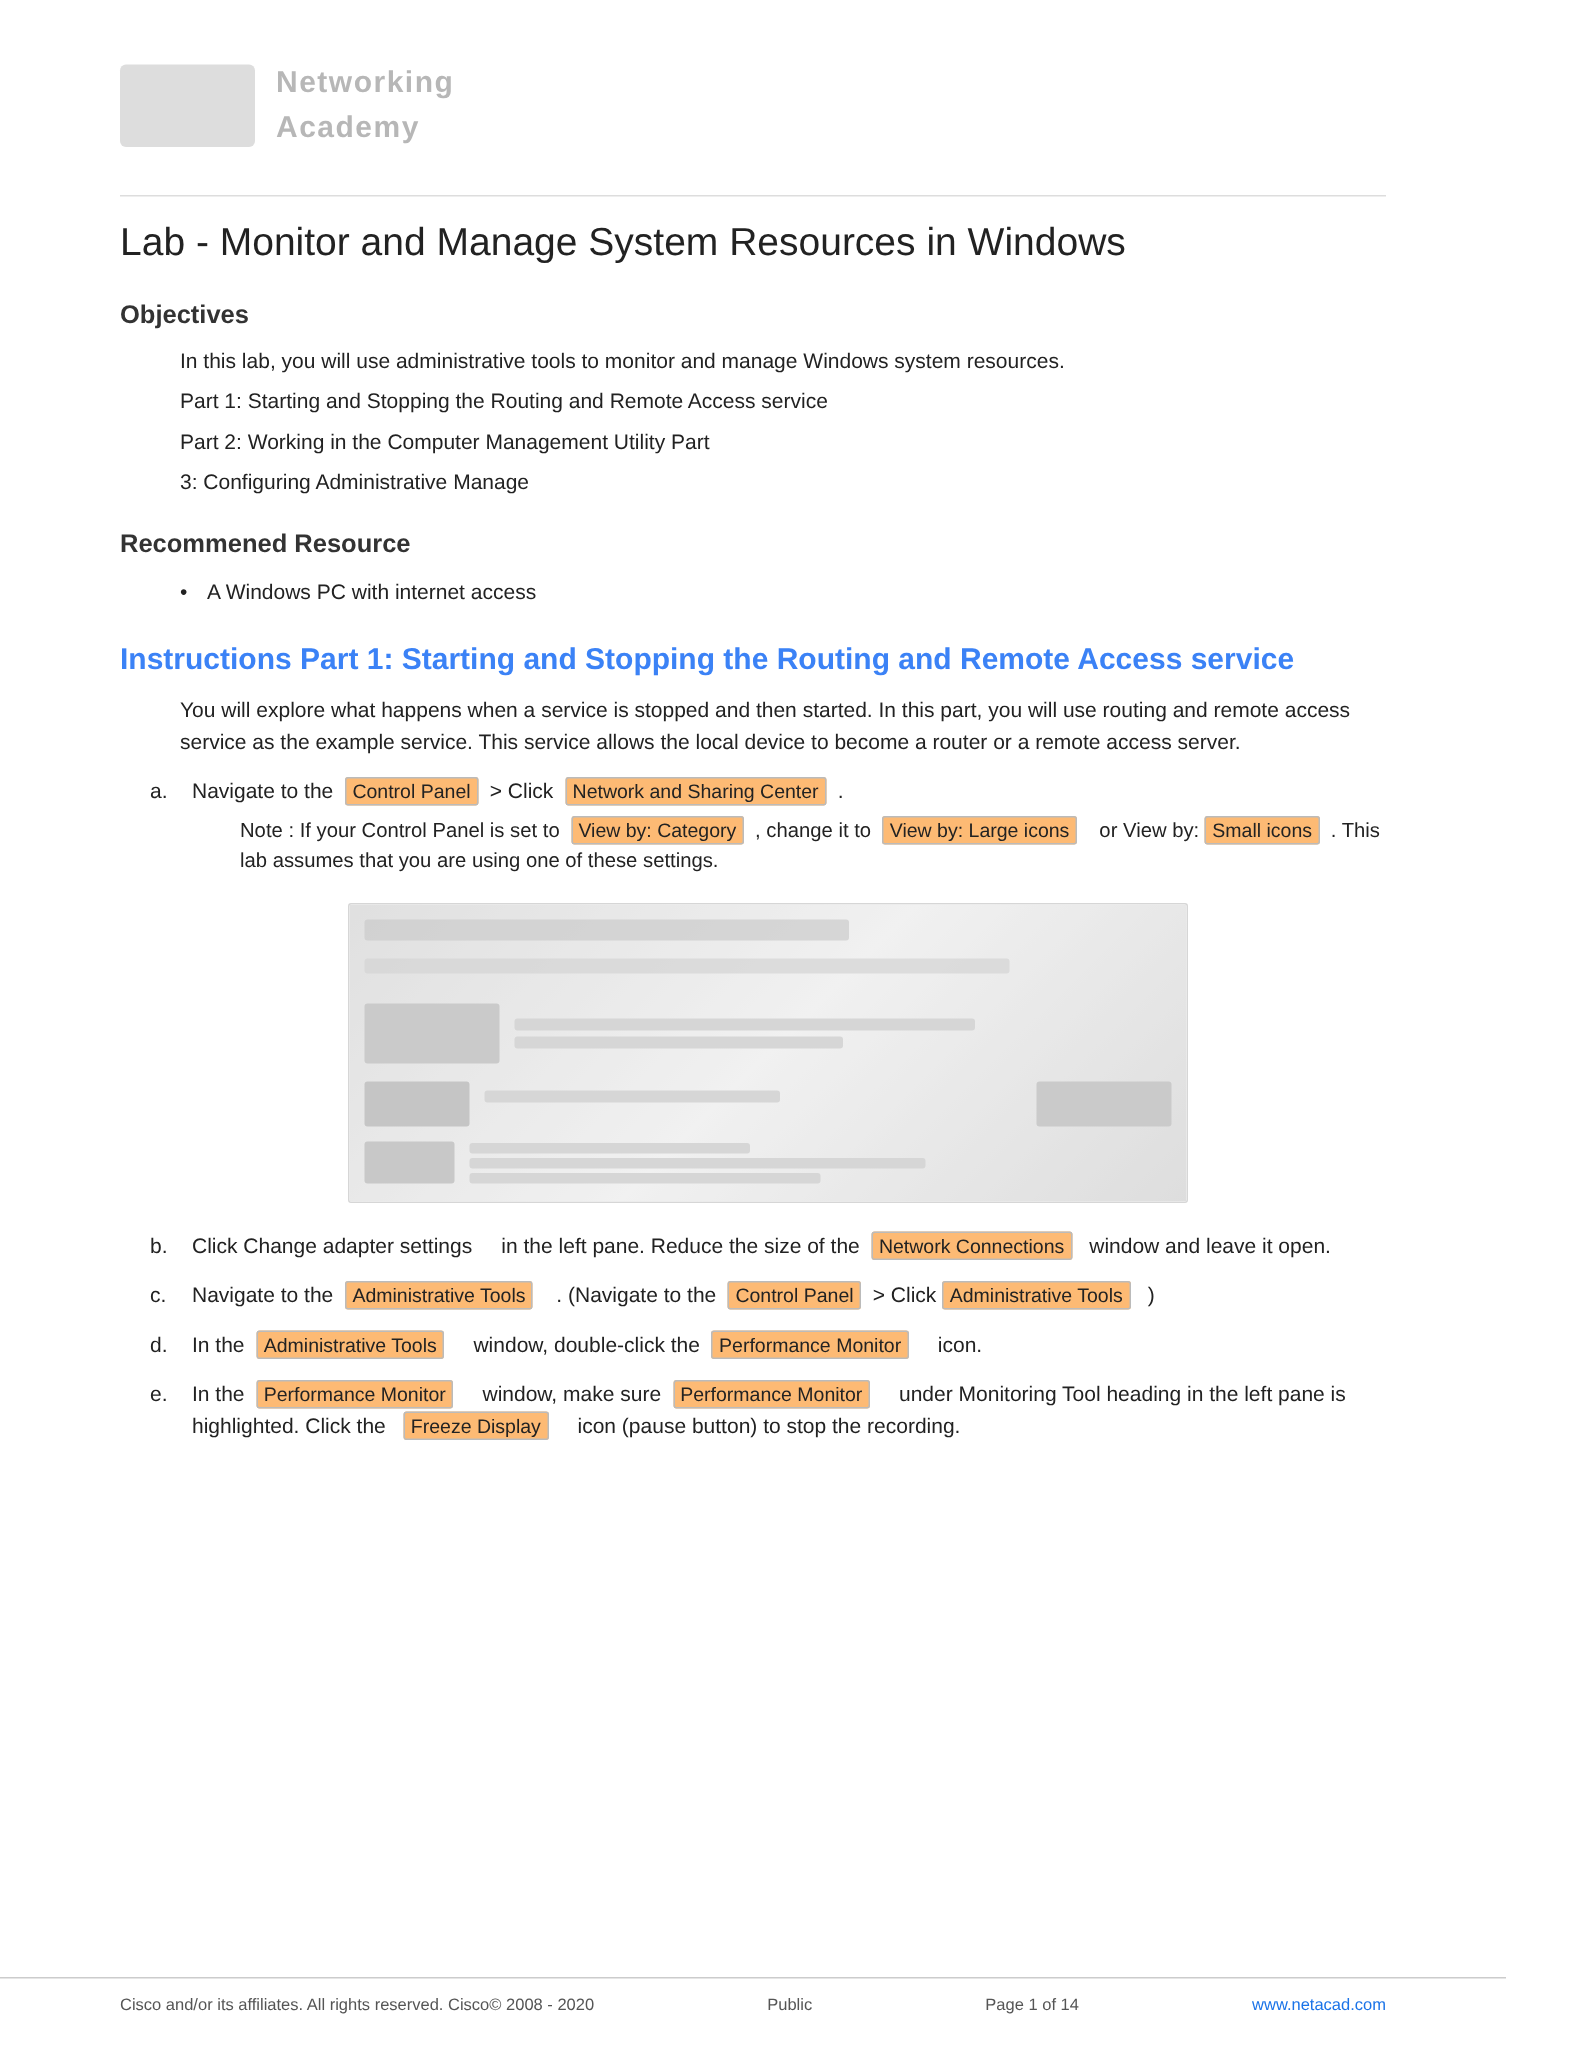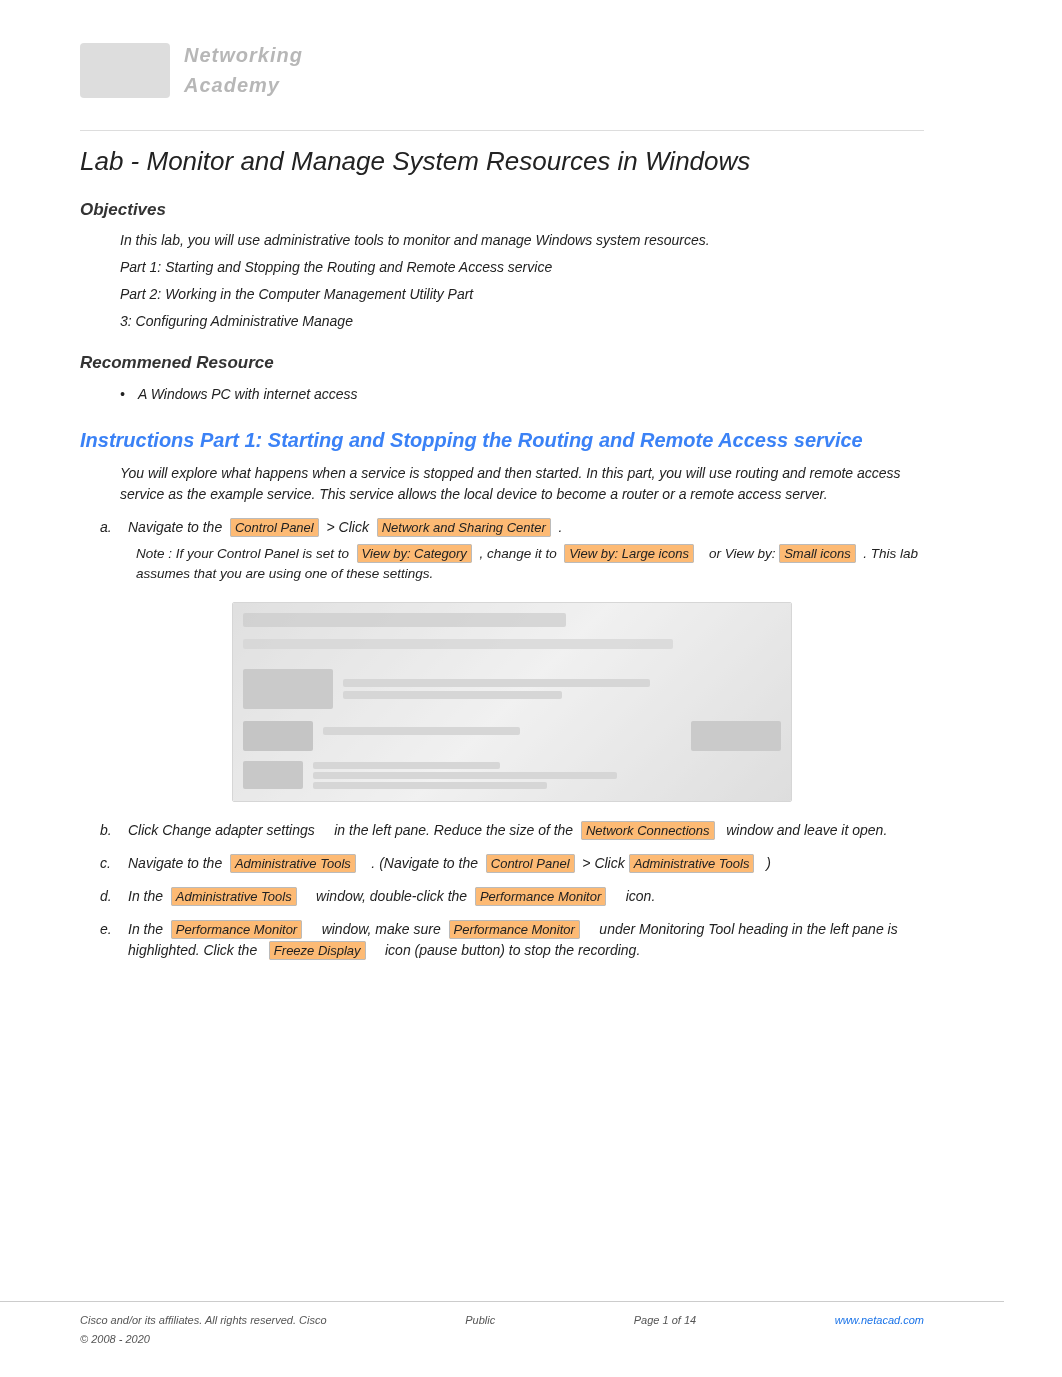--- a/index.html
+++ b/index.html
@@ -9,21 +9,20 @@
       color: #222;
       font-size: 14px;
       line-height: 1.5;
     }
     .page {
       width: 1004px;
       min-height: 1377px;
       background: #fff;
       padding: 40px 80px 60px 80px;
       position: relative;
-      font-style: italic;
     }
     .logo-area {
       display: flex;
       align-items: center;
       gap: 14px;
       margin-bottom: 30px;
     }
     .logo-graphic {
       width: 90px;
       height: 55px;
@@ -79,21 +78,21 @@
       position: relative;
       padding-left: 18px;
       margin-bottom: 4px;
     }
     .bullet-list li::before {
       content: "•";
       position: absolute;
       left: 0;
     }
     .note-box {
-      margin-left: 36px;
+      margin-left: 60px;
       margin-top: 6px;
       margin-bottom: 6px;
       font-size: 13.5px;
       line-height: 1.5;
     }
     .screenshot-box {
       background: #d0d0d0;
       margin: 18px auto;
       width: 560px;
       height: 200px;
@@ -135,21 +134,21 @@
       color: #555;
     }
     .footer-center {
       text-align: center;
     }
     .footer-right {
       color: #1a73e8;
     }
     .footer-left {
       display: flex;
-      flex-direction: column;
+      flex-direction: row;
     }
     .cisco-logo-text {
       font-size: 11px;
       color: #555;
       text-align: center;
       margin-bottom: 2px;
     }
     .divider {
       border: none;
       border-top: 1px solid #ddd;

